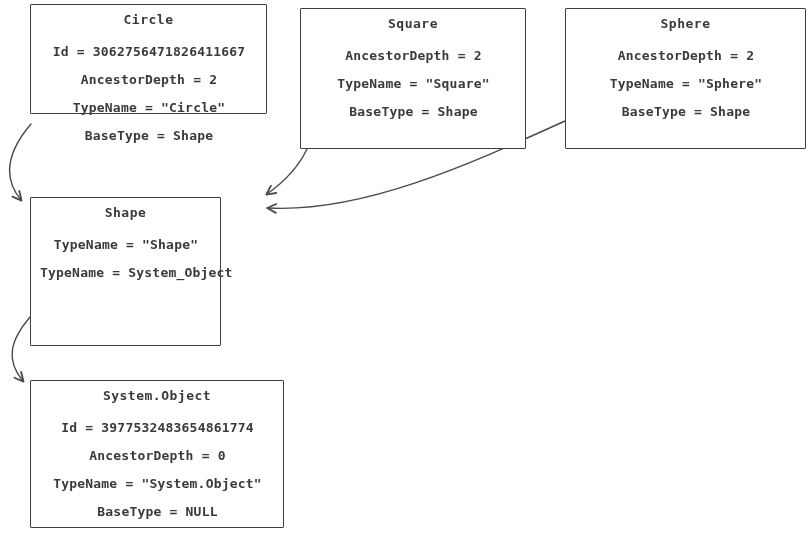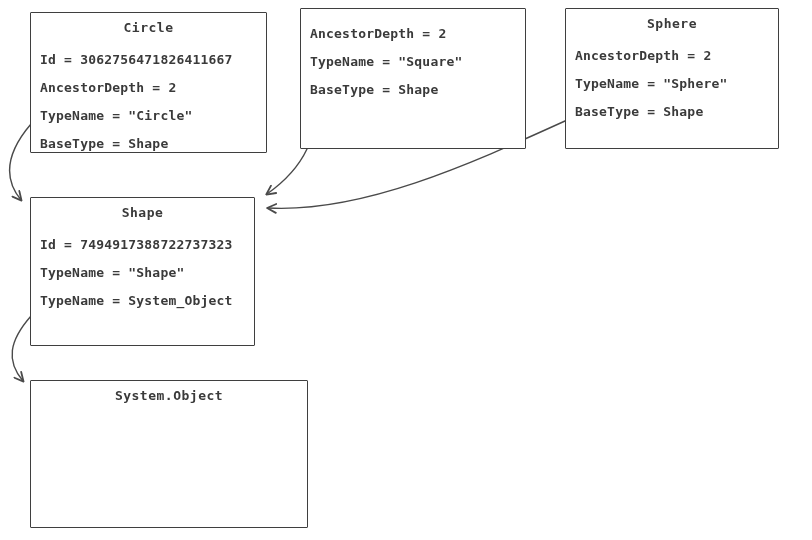--- a/index.html
+++ b/index.html
@@ -46,27 +46,28 @@
     letter-spacing: 0.5px;
     white-space: nowrap;
   }
   .node-fields {
     padding: 17px 8px 0 9px;
   }
   .node-field {
     margin-bottom: 13px;
     white-space: nowrap;
     letter-spacing: 0.2px;
+    text-align: center;
   }
   
-  #node-circle  { left: 30px;  top: 12px;   width: 237px; height: 141px; }
+  #node-circle  { left: 30px;  top: 4px;   width: 237px; height: 110px; }
   #node-square  { left: 300px; top: 8px;   width: 226px; height: 141px; }
-  #node-sphere  { left: 565px; top: 8px;   width: 214px; height: 141px; }
-  #node-shape   { left: 30px;  top: 197px; width: 225px; height: 149px; }
-  #node-object  { left: 30px;  top: 380px; width: 278px; height: 148px; }
+  #node-sphere  { left: 565px; top: 8px;   width: 241px; height: 141px; }
+  #node-shape   { left: 30px;  top: 197px; width: 191px; height: 149px; }
+  #node-object  { left: 30px;  top: 380px; width: 254px; height: 148px; }
 </style>
 </head>
 <body>
 
 <div id="canvas">
 
   <svg class="edges-layer" width="812" height="540" viewBox="0 0 812 540" xmlns="http://www.w3.org/2000/svg">
     <defs>
       <marker id="arrowhead" viewBox="0 0 10 10" refX="8.2" refY="5" markerWidth="8" markerHeight="8" orient="auto-start-reverse">
         <path d="M1,1 L9,5 L1,9" fill="none" stroke="#4a4a4a" stroke-width="1.6" stroke-linecap="round" stroke-linejoin="round"></path>
@@ -82,42 +83,48 @@
     <div class="node-title">Circle</div>
     <div class="node-fields">
       <div class="node-field">Id = 3062756471826411667</div>
       <div class="node-field">AncestorDepth = 2</div>
       <div class="node-field">TypeName = "Circle"</div>
       <div class="node-field">BaseType = Shape</div>
     </div>
   </div>
 
   <div class="node" id="node-square">
+    <div class="node-title">Square</div>
     <div class="node-fields">
       <div class="node-field">AncestorDepth = 2</div>
       <div class="node-field">TypeName = "Square"</div>
       <div class="node-field">BaseType = Shape</div>
     </div>
   </div>
 
   <div class="node" id="node-sphere">
     <div class="node-title">Sphere</div>
     <div class="node-fields">
       <div class="node-field">AncestorDepth = 2</div>
       <div class="node-field">TypeName = "Sphere"</div>
       <div class="node-field">BaseType = Shape</div>
     </div>
   </div>
 
   <div class="node" id="node-shape">
     <div class="node-title">Shape</div>
     <div class="node-fields">
-      <div class="node-field">Id = 7494917388722737323</div>
       <div class="node-field">TypeName = "Shape"</div>
       <div class="node-field">TypeName = System_Object</div>
     </div>
   </div>
 
   <div class="node" id="node-object">
     <div class="node-title">System.Object</div>
+    <div class="node-fields">
+      <div class="node-field">Id = 3977532483654861774</div>
+      <div class="node-field">AncestorDepth = 0</div>
+      <div class="node-field">TypeName = "System.Object"</div>
+      <div class="node-field">BaseType = NULL</div>
+    </div>
   </div>
 
 </div>
 
 </body></html>

